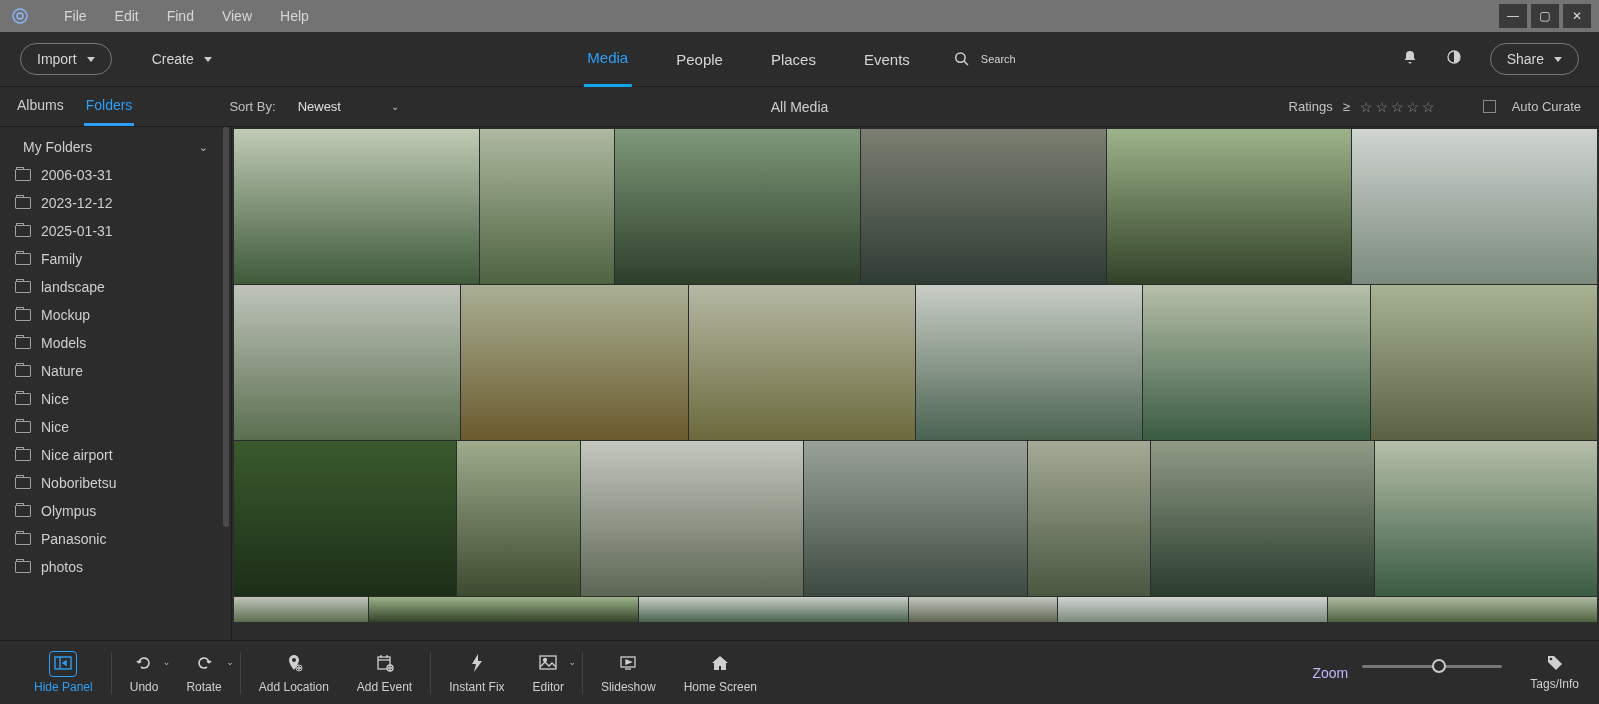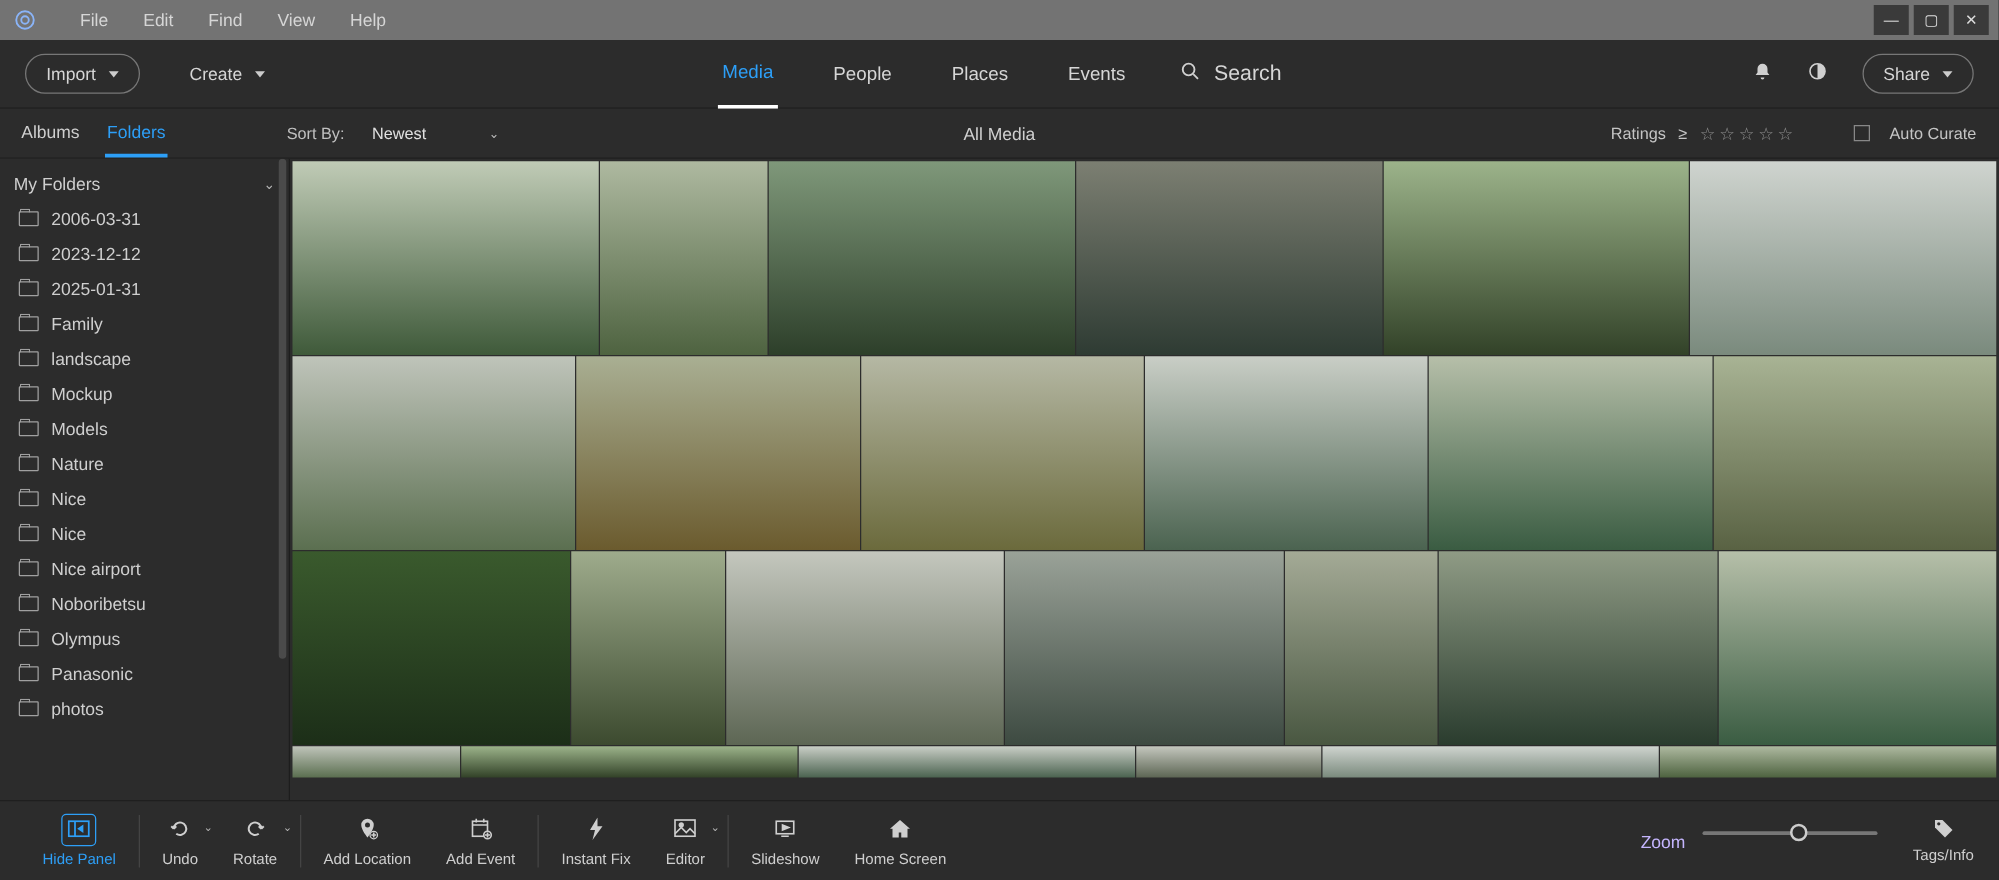--- a/index.html
+++ b/index.html
@@ -13,43 +13,43 @@
 .wc-btn { width: 28px; height: 24px; background: #3a3a3a; margin-left: 4px; display: flex; align-items: center; justify-content: center; font-size: 12px; color: #ddd; cursor: pointer; }
 
 
 .toolbar { height: 55px; background: #2c2c2c; border-bottom: 1px solid #1d1d1d; display: flex; align-items: center; padding: 0 20px; justify-content: space-between; }
 .pill-btn { border: 1px solid #777; border-radius: 18px; padding: 7px 16px; font-size: 14px; color: #d6d6d6; display: inline-flex; align-items: center; gap: 6px; cursor: pointer; background: transparent; }
 .chev::after { content: ""; display: inline-block; border-left: 4px solid transparent; border-right: 4px solid transparent; border-top: 5px solid #ccc; margin-left: 4px; }
 .create-btn { margin-left: 40px; font-size: 14px; color: #d6d6d6; display: inline-flex; align-items: center; gap: 6px; cursor: pointer; }
 
 .main-tabs { position: absolute; left: 50%; transform: translateX(-50%); display: flex; gap: 40px; align-items: center; }
 .main-tab { font-size: 15px; color: #d6d6d6; cursor: pointer; padding: 18px 4px; }
-.main-tab.active { color: #2d9ff7; border-bottom: 3px solid #ffffff; }
-.search-area { font-size: 17px; color: #d6d6d6; display: inline-flex; align-items: center; gap: 12px; cursor: pointer; }
+.main-tab.active { color: #2d9ff7; border-bottom: 3px solid #0ea5e9; }
+.search-area { font-size: 11px; color: #d6d6d6; display: inline-flex; align-items: center; gap: 12px; cursor: pointer; }
 
 .toolbar-right { margin-left: auto; display: flex; align-items: center; gap: 28px; }
 .toolbar-right .icon-btn { font-size: 16px; color: #d6d6d6; cursor: pointer; }
 
 
 .subbar { height: 40px; background: #2c2c2c; display: flex; align-items: center; border-bottom: 1px solid #1f1f1f; position: relative; }
 .left-tabs { display: flex; gap: 18px; padding-left: 15px; }
 .left-tab { font-size: 14px; color: #cfcfcf; padding: 10px 2px; cursor: pointer; }
 .left-tab.active { color: #2d9ff7; border-bottom: 3px solid #2d9ff7; }
 .sort-group { margin-left: 95px; display: flex; align-items: center; gap: 22px; font-size: 13px; color: #c0c0c0; }
 .sort-select { color: #e0e0e0; display: inline-flex; align-items: center; gap: 50px; cursor: pointer; }
 .center-label { position: absolute; left: 50%; transform: translateX(-50%); font-size: 14px; color: #d0d0d0; }
 .right-stuff { margin-left: auto; display: flex; align-items: center; gap: 10px; padding-right: 18px; font-size: 13px; color: #c4c4c4; }
 .stars { display: inline-flex; gap: 3px; }
 .star { color: #8e8e8e; font-size: 14px; cursor: pointer; }
 .checkbox { width: 13px; height: 13px; border: 1px solid #888; display: inline-block; margin-right: 6px; cursor: pointer; }
 
 
 .body { flex: 1; display: flex; min-height: 0; }
 .sidebar { width: 232px; background: #2c2c2c; border-right: 1px solid #1d1d1d; overflow-y: auto; padding: 6px 0; position: relative; }
-.my-folders { display: flex; align-items: center; justify-content: space-between; padding: 6px 11px; font-size: 14px; color: #cfcfcf; cursor: pointer; }
+.my-folders { display: flex; align-items: center; justify-content: space-between; padding: 6px 23px; font-size: 14px; color: #cfcfcf; cursor: pointer; }
 .folder-item { display: flex; align-items: center; gap: 10px; padding: 6px 15px 6px 15px; font-size: 14px; color: #cfcfcf; cursor: pointer; }
 .folder-icon { width: 16px; height: 12px; border: 1.3px solid #a0a0a0; border-radius: 1px; position: relative; }
 .folder-icon::before { content: ""; position: absolute; top: -3px; left: 0; width: 6px; height: 2px; border: 1.3px solid #a0a0a0; border-bottom: none; border-radius: 1px 1px 0 0; }
 .sidebar-scroll { position: absolute; right: 2px; top: 0; bottom: 0; width: 6px; }
 .sidebar-thumb { position: absolute; right: 0; top: 0; width: 6px; height: 400px; background: #4a4a4a; border-radius: 3px; }
 
 
 .grid { flex: 1; overflow: auto; background: #2c2c2c; padding: 2px; display: flex; flex-direction: column; gap: 1px; }
 .grid-row { display: flex; gap: 1px; height: 155px; }
 .grid-row.short { height: 25px; }

